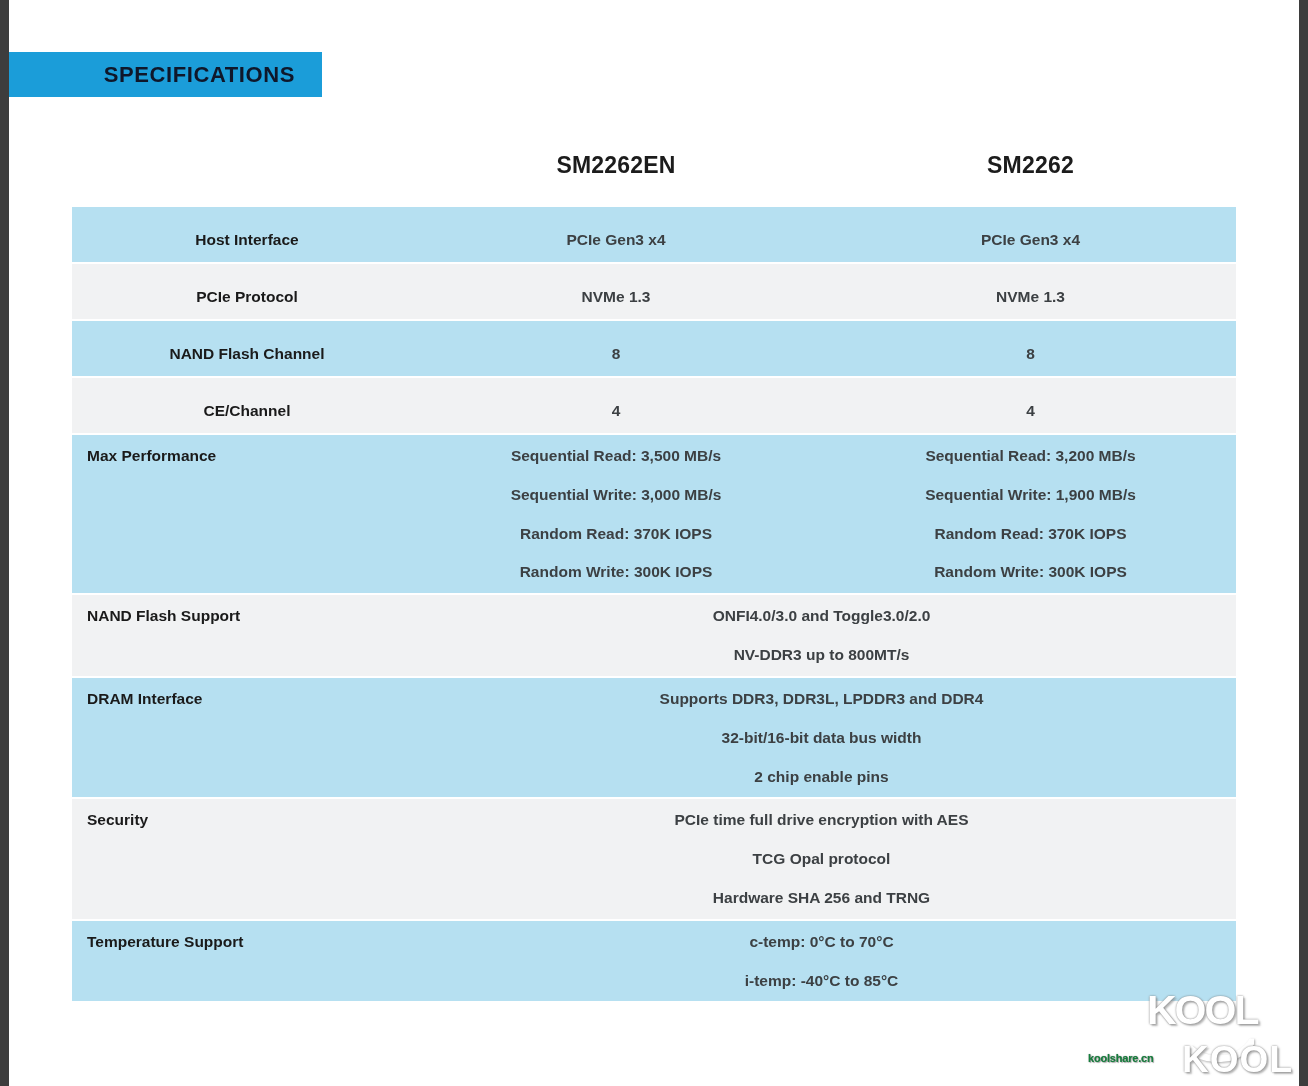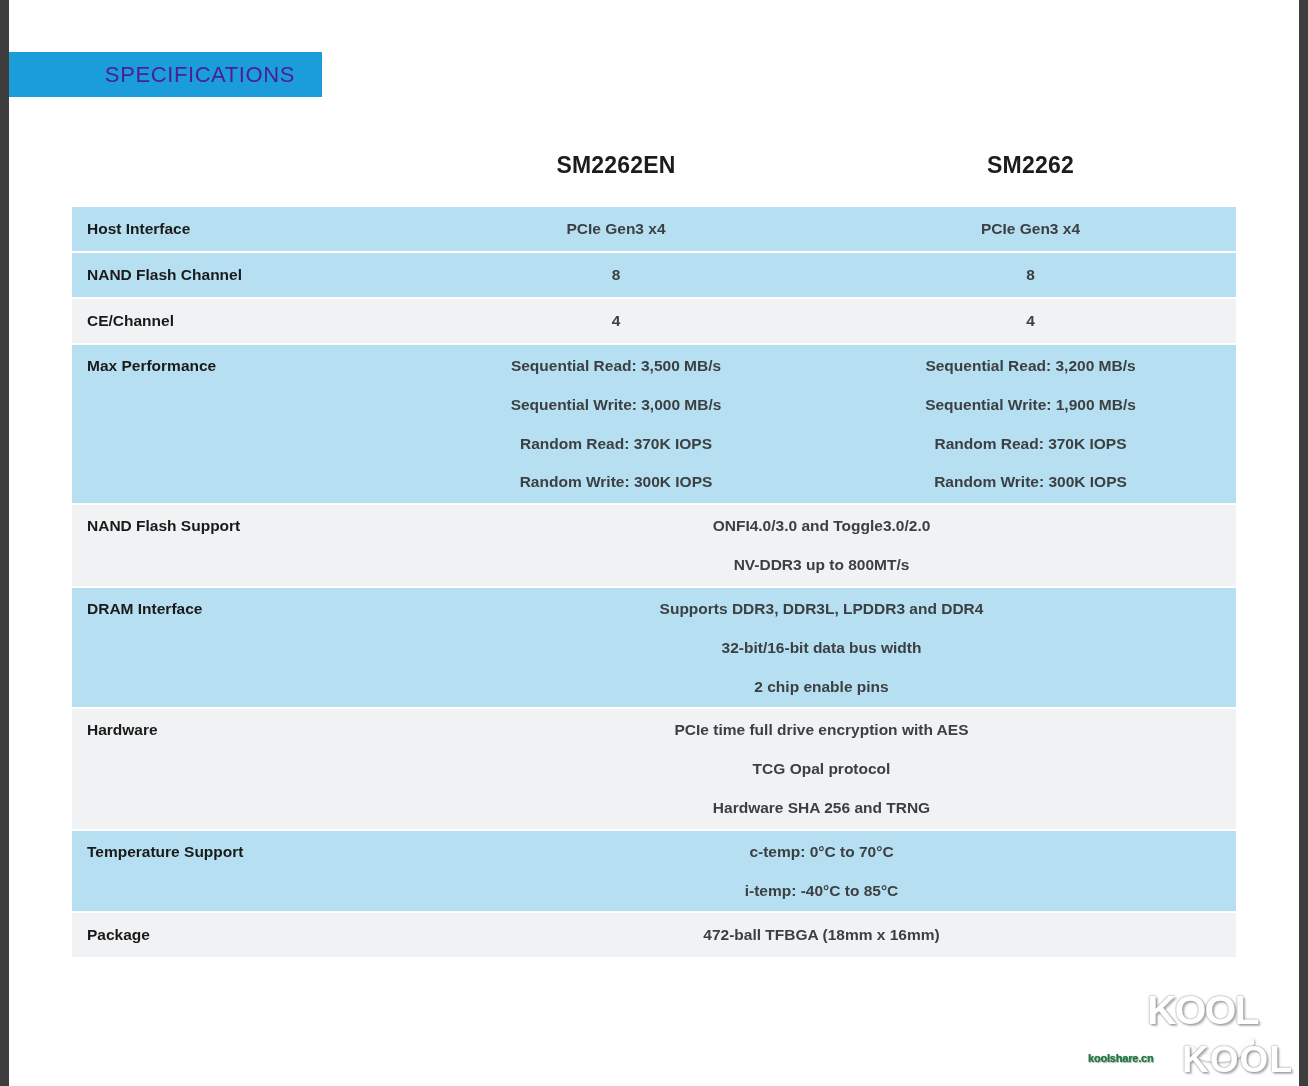--- a/index.html
+++ b/index.html
@@ -28,23 +28,23 @@
     position: absolute;
     left: 9px; top: 52px;
     width: 313px; height: 45px;
     background: #1b9dd9;
     display: flex;
     align-items: center;
     justify-content: flex-end;
     padding-right: 27px;
   }
   .banner-title {
-    color: #4c1d95;
+    color: #0f172a;
     font-size: 22px;
-    font-weight: normal;
+    font-weight: bold;
     letter-spacing: 0.6px;
     line-height: 1;
   }
 
   
   .spec-table {
     position: absolute;
     left: 72px; top: 150px;
     width: 1164px;
     border-collapse: separate;
@@ -82,21 +82,21 @@
     color: #3c4043;
     text-align: center;
     vertical-align: top;
     padding: 12px 6px 12px 6px;
   }
   td.value.span2 { text-align: center; }
 
   .vlines { display: flex; flex-direction: column; gap: 21px; }
   .vline  { line-height: 1.15; }
 
-  td.label.single, td.value.single { padding-top: 13px; padding-bottom: 13px; }
+  td.label.single, td.value.single { padding-top: 24px; padding-bottom: 13px; text-align: center; }
 
   
   .watermark {
     position: absolute;
     right: 9px; bottom: 0px;
     width: 215px; height: 102px;
     pointer-events: none;
   }
   .wm-url {
     position: absolute;
@@ -172,20 +172,33 @@
             <div class="vlines">
               <div class="vline">PCIe Gen3 x4</div>
             </div>
           </td>
           <td class="value single">
             <div class="vlines">
               <div class="vline">PCIe Gen3 x4</div>
             </div>
           </td>
         </tr>
+        <tr class="row-gray">
+          <td class="label single">PCIe Protocol</td>
+          <td class="value single">
+            <div class="vlines">
+              <div class="vline">NVMe 1.3</div>
+            </div>
+          </td>
+          <td class="value single">
+            <div class="vlines">
+              <div class="vline">NVMe 1.3</div>
+            </div>
+          </td>
+        </tr>
         <tr class="row-blue">
           <td class="label single">NAND Flash Channel</td>
           <td class="value single">
             <div class="vlines">
               <div class="vline">8</div>
             </div>
           </td>
           <td class="value single">
             <div class="vlines">
               <div class="vline">8</div>
@@ -237,43 +250,35 @@
           <td class="label">DRAM Interface</td>
           <td class="value span2" colspan="2">
             <div class="vlines">
               <div class="vline">Supports DDR3, DDR3L, LPDDR3 and DDR4</div>
               <div class="vline">32-bit/16-bit data bus width</div>
               <div class="vline">2 chip enable pins</div>
             </div>
           </td>
         </tr>
         <tr class="row-gray">
-          <td class="label">Hardware</td>
+          <td class="label">Security</td>
           <td class="value span2" colspan="2">
             <div class="vlines">
               <div class="vline">PCIe time full drive encryption with AES</div>
               <div class="vline">TCG Opal protocol</div>
               <div class="vline">Hardware SHA 256 and TRNG</div>
             </div>
           </td>
         </tr>
         <tr class="row-blue">
           <td class="label">Temperature Support</td>
           <td class="value span2" colspan="2">
             <div class="vlines">
               <div class="vline">c-temp: 0°C to 70°C</div>
               <div class="vline">i-temp: -40°C to 85°C</div>
-            </div>
-          </td>
-        </tr>
-        <tr class="row-gray">
-          <td class="label single">Package</td>
-          <td class="value span2 single" colspan="2">
-            <div class="vlines">
-              <div class="vline">472-ball TFBGA (18mm x 16mm)</div>
             </div>
           </td>
         </tr>
       </tbody>
   </table>
 
   <div class="watermark">
     <span class="wm-url">koolshare.cn</span>
     <div class="wm-logo">
       <span class="wm-kool">KOOL</span>

